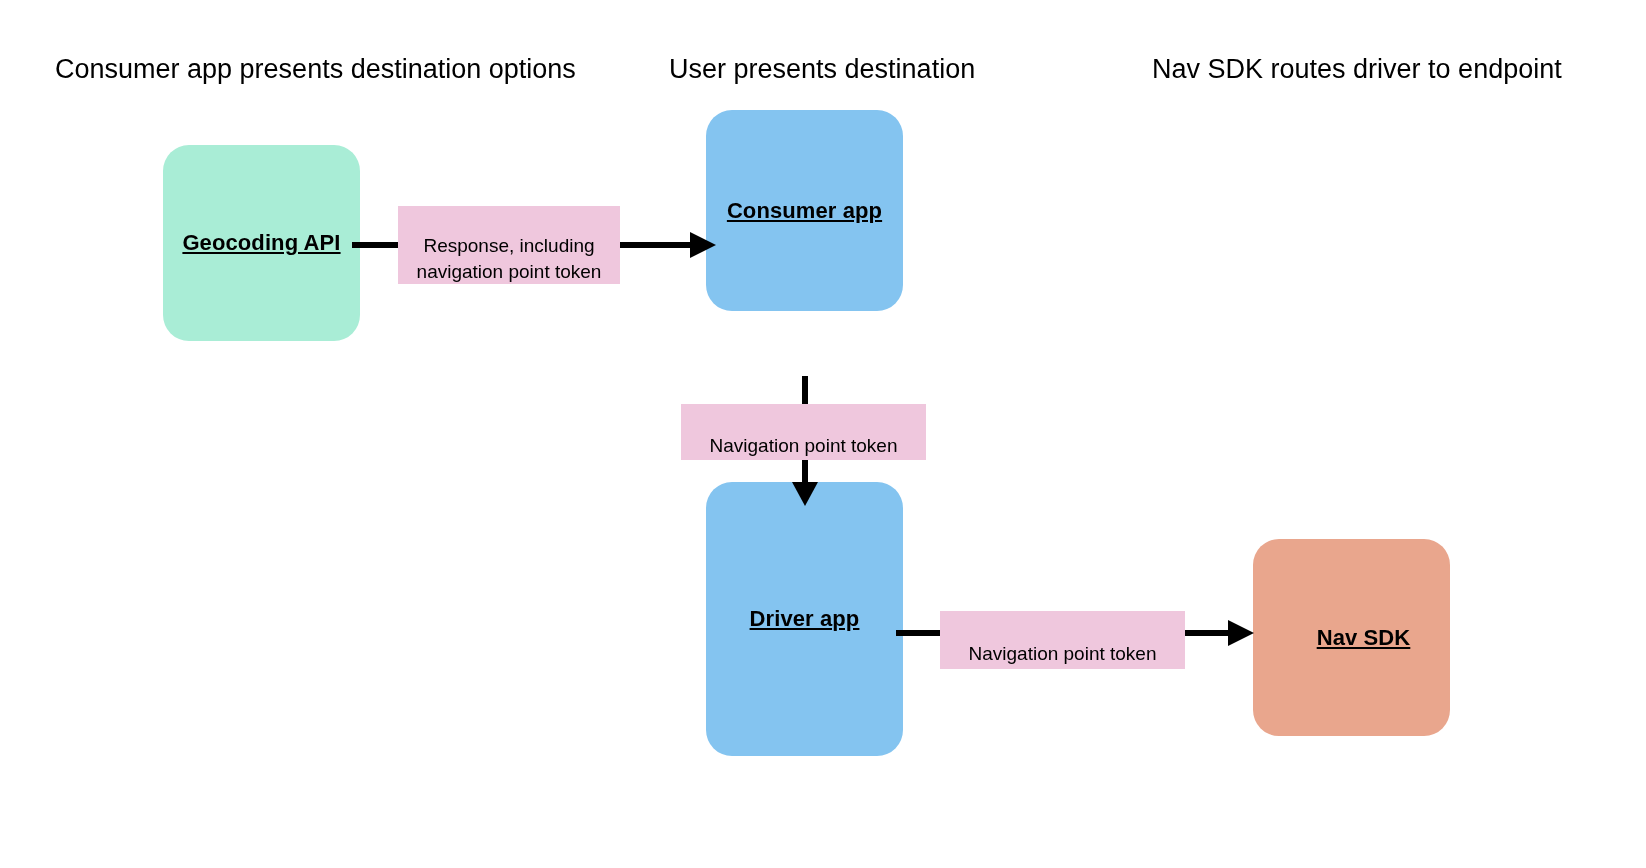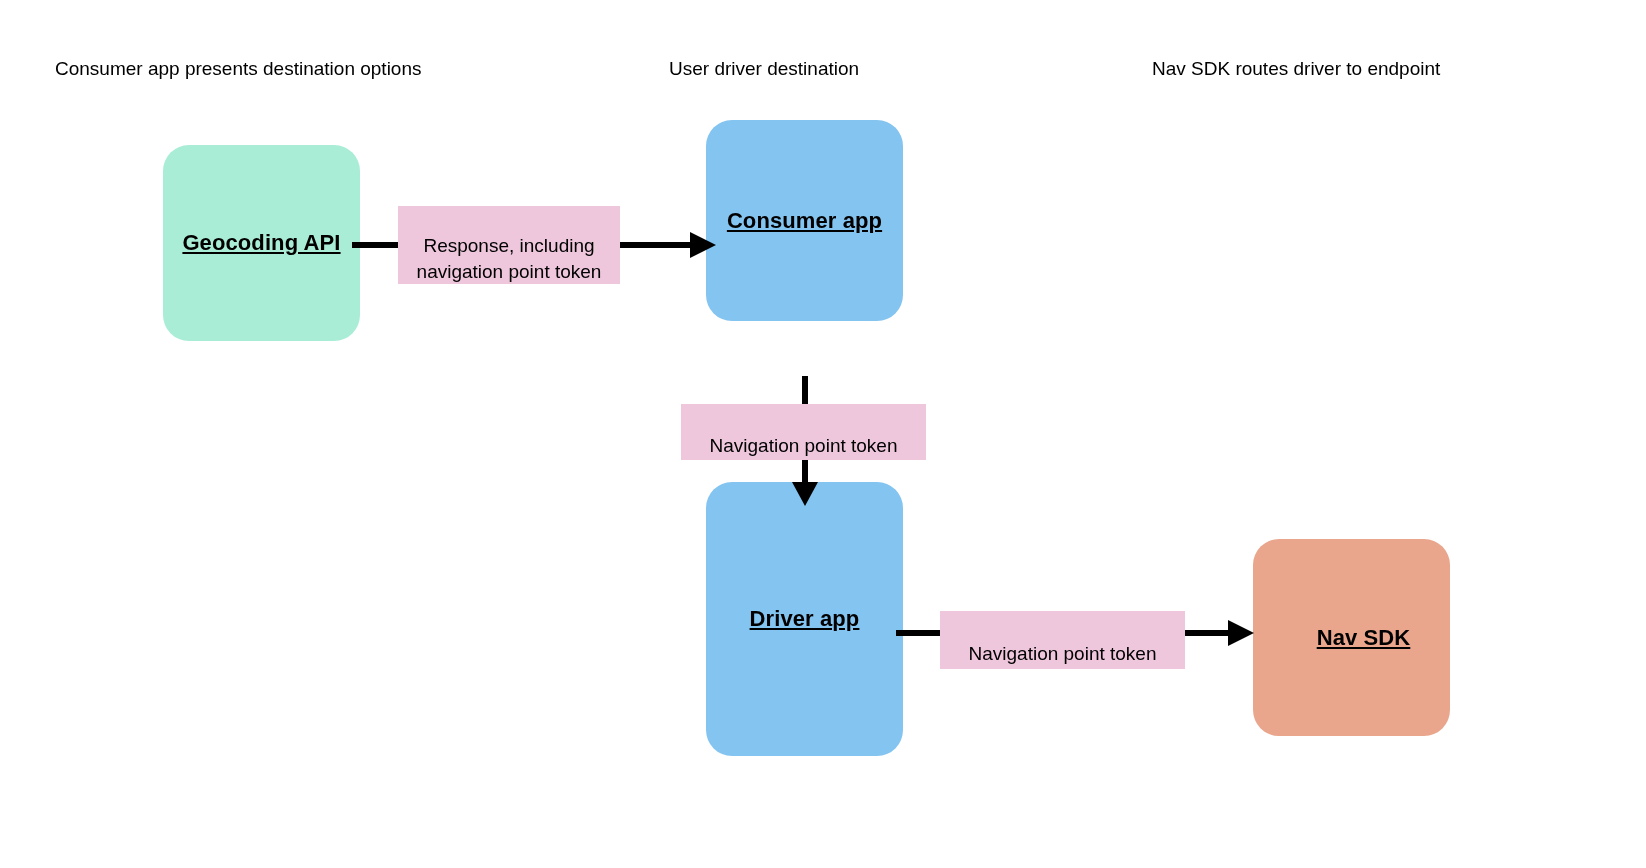--- a/index.html
+++ b/index.html
@@ -15,21 +15,21 @@
   #canvas {
     position: relative;
     width: 1646px;
     height: 868px;
     background: #ffffff;
     overflow: hidden;
   }
   
   .col-header {
     position: absolute;
-    font-size: 19px;
+    font-size: 27px;
     line-height: 26px;
     color: #000000;
     white-space: nowrap;
     text-align: center;
   }
   #hdr-0 { left: 55px;   top: 56px; }
   #hdr-1 { left: 669px;  top: 56px; }
   #hdr-2 { left: 1152px; top: 56px; }
 
   
@@ -49,21 +49,21 @@
     line-height: 26px;
     letter-spacing: 0.1px;
     text-decoration: underline;
   }
   #node-geocoding {
     left: 163px; top: 145px;
     width: 197px; height: 196px;
     background: #a9edd6;
   }
   #node-consumer {
-    left: 706px; top: 120px;
+    left: 706px; top: 110px;
     width: 197px; height: 201px;
     background: #84c4f0;
   }
   #node-driver {
     left: 706px; top: 482px;
     width: 197px; height: 274px;
     background: #84c4f0;
   }
   #node-navsdk {
     left: 1253px; top: 539px;
@@ -110,21 +110,21 @@
   #edge-consumer-driver { left: 788px; top: 376px; }
   #edge-driver-navsdk { left: 896px; top: 616px; }
   svg { display: block; overflow: visible; }
 </style>
 </head>
 <body>
 
 <div id="canvas">
 
   <div class="col-header" id="hdr-0">Consumer app presents destination options</div>
-  <div class="col-header" id="hdr-1">User driver destination</div>
+  <div class="col-header" id="hdr-1">User presents destination</div>
   <div class="col-header" id="hdr-2">Nav SDK routes driver to endpoint</div>
 
   <div class="node" id="node-geocoding">
     <span class="node-label">Geocoding API</span>
   </div>
 
   <div class="node" id="node-consumer">
     <span class="node-label">Consumer app</span>
   </div>
 

